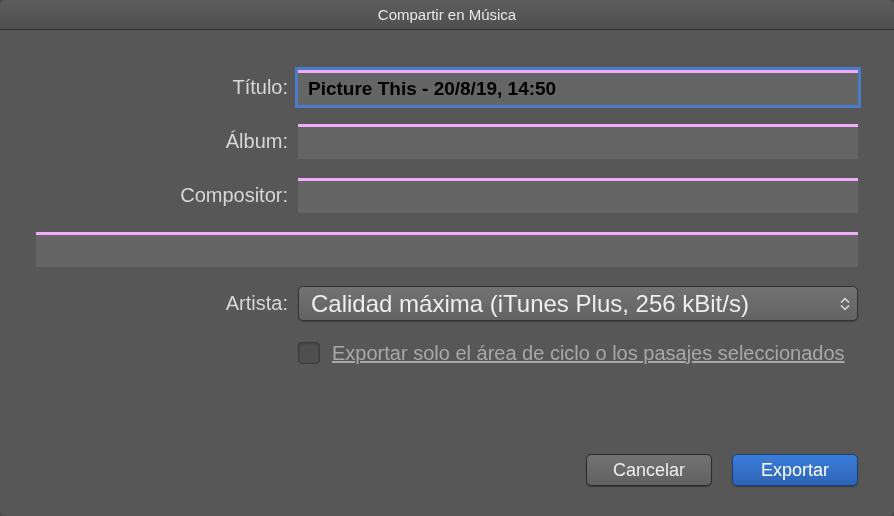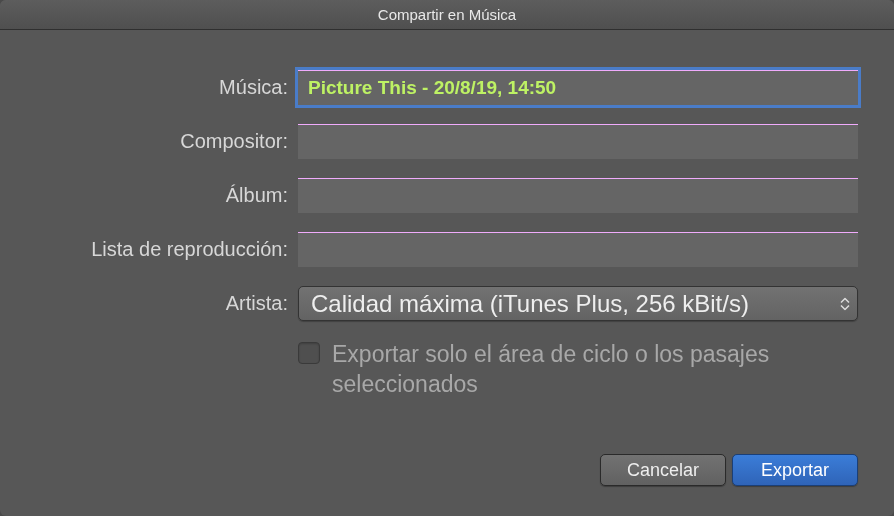--- a/index.html
+++ b/index.html
@@ -56,23 +56,23 @@
       color: #d7d7d7;
       font-size: 20px;
       font-weight: 400;
     }
 
     .text-input {
       flex: 1;
       height: 35px;
       background: #656565;
       border: none;
-      border-top: 1px solid #f0abfc;
+      border-top: 3px solid #f0abfc;
       border-radius: 0;
-      color: #bef264;
+      color: #000000;
       font-size: 19px;
       font-weight: 600;
       padding: 0 10px;
       outline: none;
       font-family: inherit;
     }
 
     .text-input.focused {
       box-shadow: 0 0 0 3px #4a7cc8;
     }
@@ -123,28 +123,29 @@
       border: 1px solid #3a3a3a;
       border-radius: 4px;
       margin-right: 12px;
       margin-top: 2px;
       flex-shrink: 0;
       box-shadow: inset 0 1px 2px rgba(0,0,0,0.2);
     }
 
     .checkbox-label {
       color: #a8a8a8;
-      font-size: 23px;
+      font-size: 20px;
       line-height: 1.3;
+      text-decoration: underline;
     }
 
     .button-row {
       display: flex;
       justify-content: flex-end;
-      gap: 6px;
+      gap: 20px;
       padding: 14px 36px 30px 36px;
     }
 
     .btn {
       min-width: 126px;
       height: 32px;
       border-radius: 5px;
       font-size: 18px;
       font-family: inherit;
       cursor: default;
@@ -169,37 +170,36 @@
 
 <div class="window">
 
   <div class="titlebar">
     <span>Compartir en Música</span>
   </div>
 
   <div class="form-area">
 
     <div class="form-row">
-      <div class="form-label">Música:</div>
+      <div class="form-label">Título:</div>
       <input class="text-input focused" type="text" value="Picture This - 20/8/19, 14:50" style="">
     </div>
 
+
+    <div class="form-row">
+      <div class="form-label">Álbum:</div>
+      <input class="text-input" type="text" value="" style="">
+    </div>
 
     <div class="form-row">
       <div class="form-label">Compositor:</div>
       <input class="text-input" type="text" value="" style="">
     </div>
 
     <div class="form-row">
-      <div class="form-label">Álbum:</div>
-      <input class="text-input" type="text" value="" style="">
-    </div>
-
-    <div class="form-row">
-      <div class="form-label">Lista de reproducción:</div>
       <input class="text-input" type="text" value="" style="">
     </div>
 
     <div class="form-row">
       <div class="form-label">Artista:</div>
       <div class="select-wrap">
         <div class="select-display">Calidad máxima (iTunes Plus, 256 kBit/s)</div>
         <div class="select-arrows">
           <svg width="10" height="6" viewBox="0 0 10 6">
               <path d="M1 5 L5 1 L9 5" stroke="#ddd" stroke-width="1.5" fill="none"></path>

